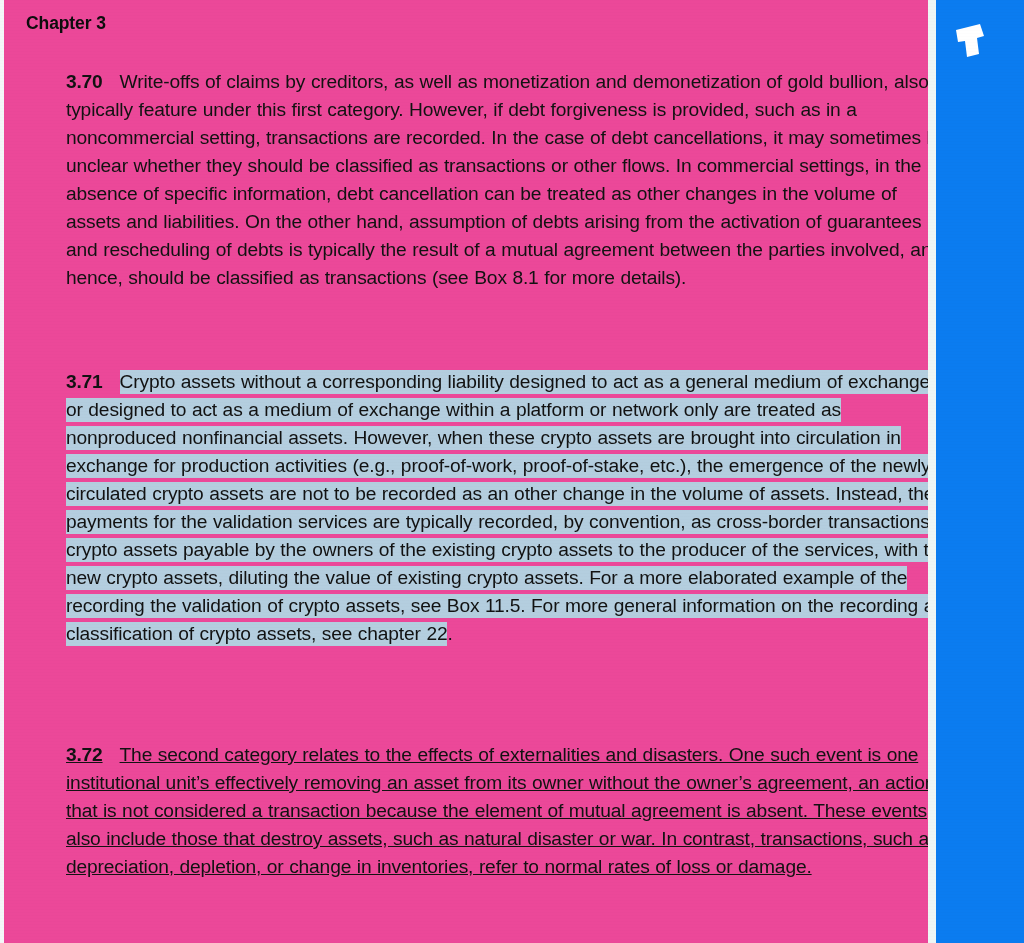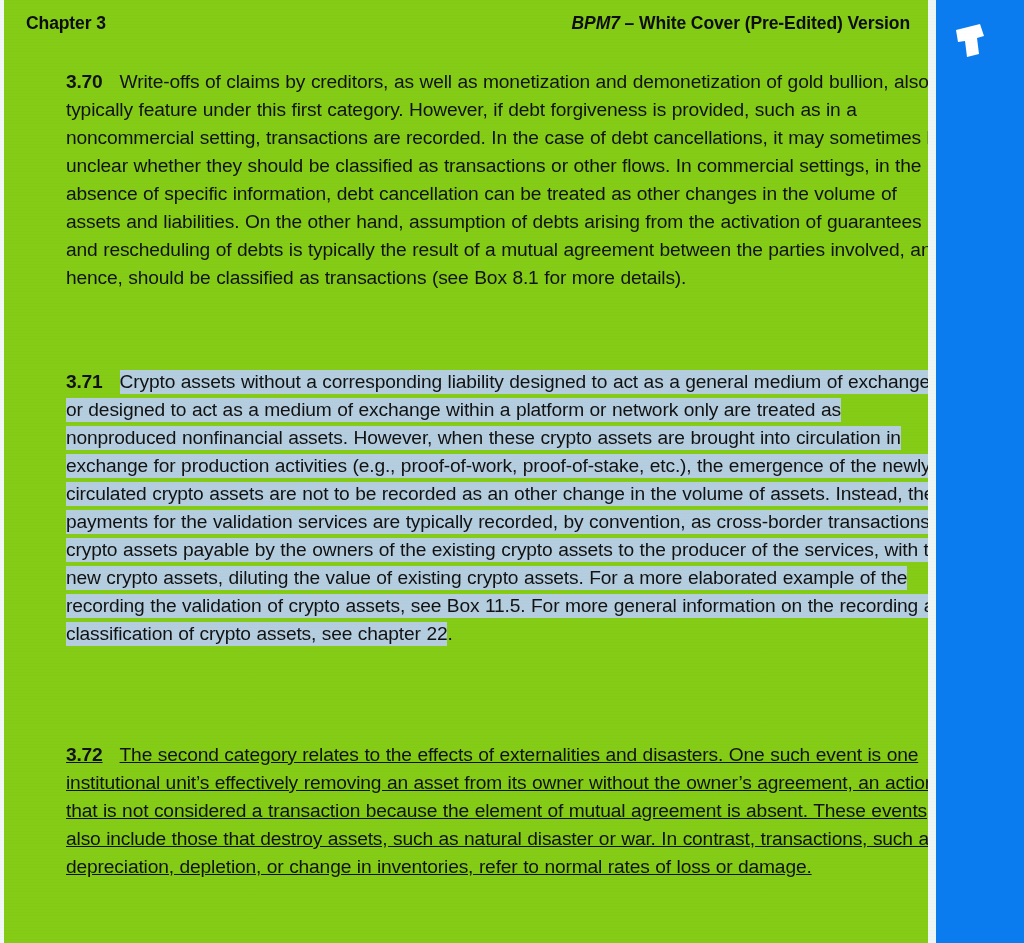--- a/index.html
+++ b/index.html
@@ -14,21 +14,21 @@
     font-family: "Liberation Sans", sans-serif;
     position: relative;
   }
 
   
   #page {
     position: absolute;
     left: 0; top: 0;
     width: 1024px;
     height: 943px;
-    background: #84cc16;
+    background: #ec4899;
     overflow: hidden;
   }
 
   
   #scan-edge {
     position: absolute;
     left: 0; top: 0;
     width: 4px; height: 943px;
     background: #f4f7f8;
   }
@@ -131,23 +131,20 @@
 <body>
 
 <div id="page">
 
   <div id="scan-edge"></div>
 
   <div id="doc">
 
     <div class="doc-header">
       <div class="left">Chapter 3</div>
-      <div class="right">
-        <span class="bpm">BPM7</span><span> – White Cover (Pre-Edited) Version</span>
-      </div>
     </div>
 
     <div class="para" id="para-370">
       <span class="num">3.70</span><span class="gap"></span><span>Write-offs of claims by creditors, as well as monetization and demonetization of gold bullion, also typically feature under this first category. However, if debt forgiveness is provided, such as in a noncommercial setting, transactions are recorded. In the case of debt cancellations, it may sometimes be unclear whether they should be classified as transactions or other flows. In commercial settings, in the absence of specific information, debt cancellation can be treated as other changes in the volume of assets and liabilities. On the other hand, assumption of debts arising from the activation of guarantees and rescheduling of debts is typically the result of a mutual agreement between the parties involved, and, hence, should be classified as transactions (see Box 8.1 for more details).</span>
     </div>
 
     <div class="para" id="para-371">
       <span class="num">3.71</span><span class="gap"></span><span class="hl">Crypto assets without a corresponding liability designed to act as a general medium of exchange, or designed to act as a medium of exchange within a platform or network only are treated as nonproduced nonfinancial assets. However, when these crypto assets are brought into circulation in exchange for production activities (e.g., proof-of-work, proof-of-stake, etc.), the emergence of the newly circulated crypto assets are not to be recorded as an other change in the volume of assets. Instead, the payments for the validation services are typically recorded, by convention, as cross-border transactions in crypto assets payable by the owners of the existing crypto assets to the producer of the services, with the new crypto assets, diluting the value of existing crypto assets.  For a more elaborated example of the recording the validation of crypto assets, see Box 11.5. For more general information on the recording and classification of crypto assets, see chapter 22</span><span>.</span>
     </div>
 

